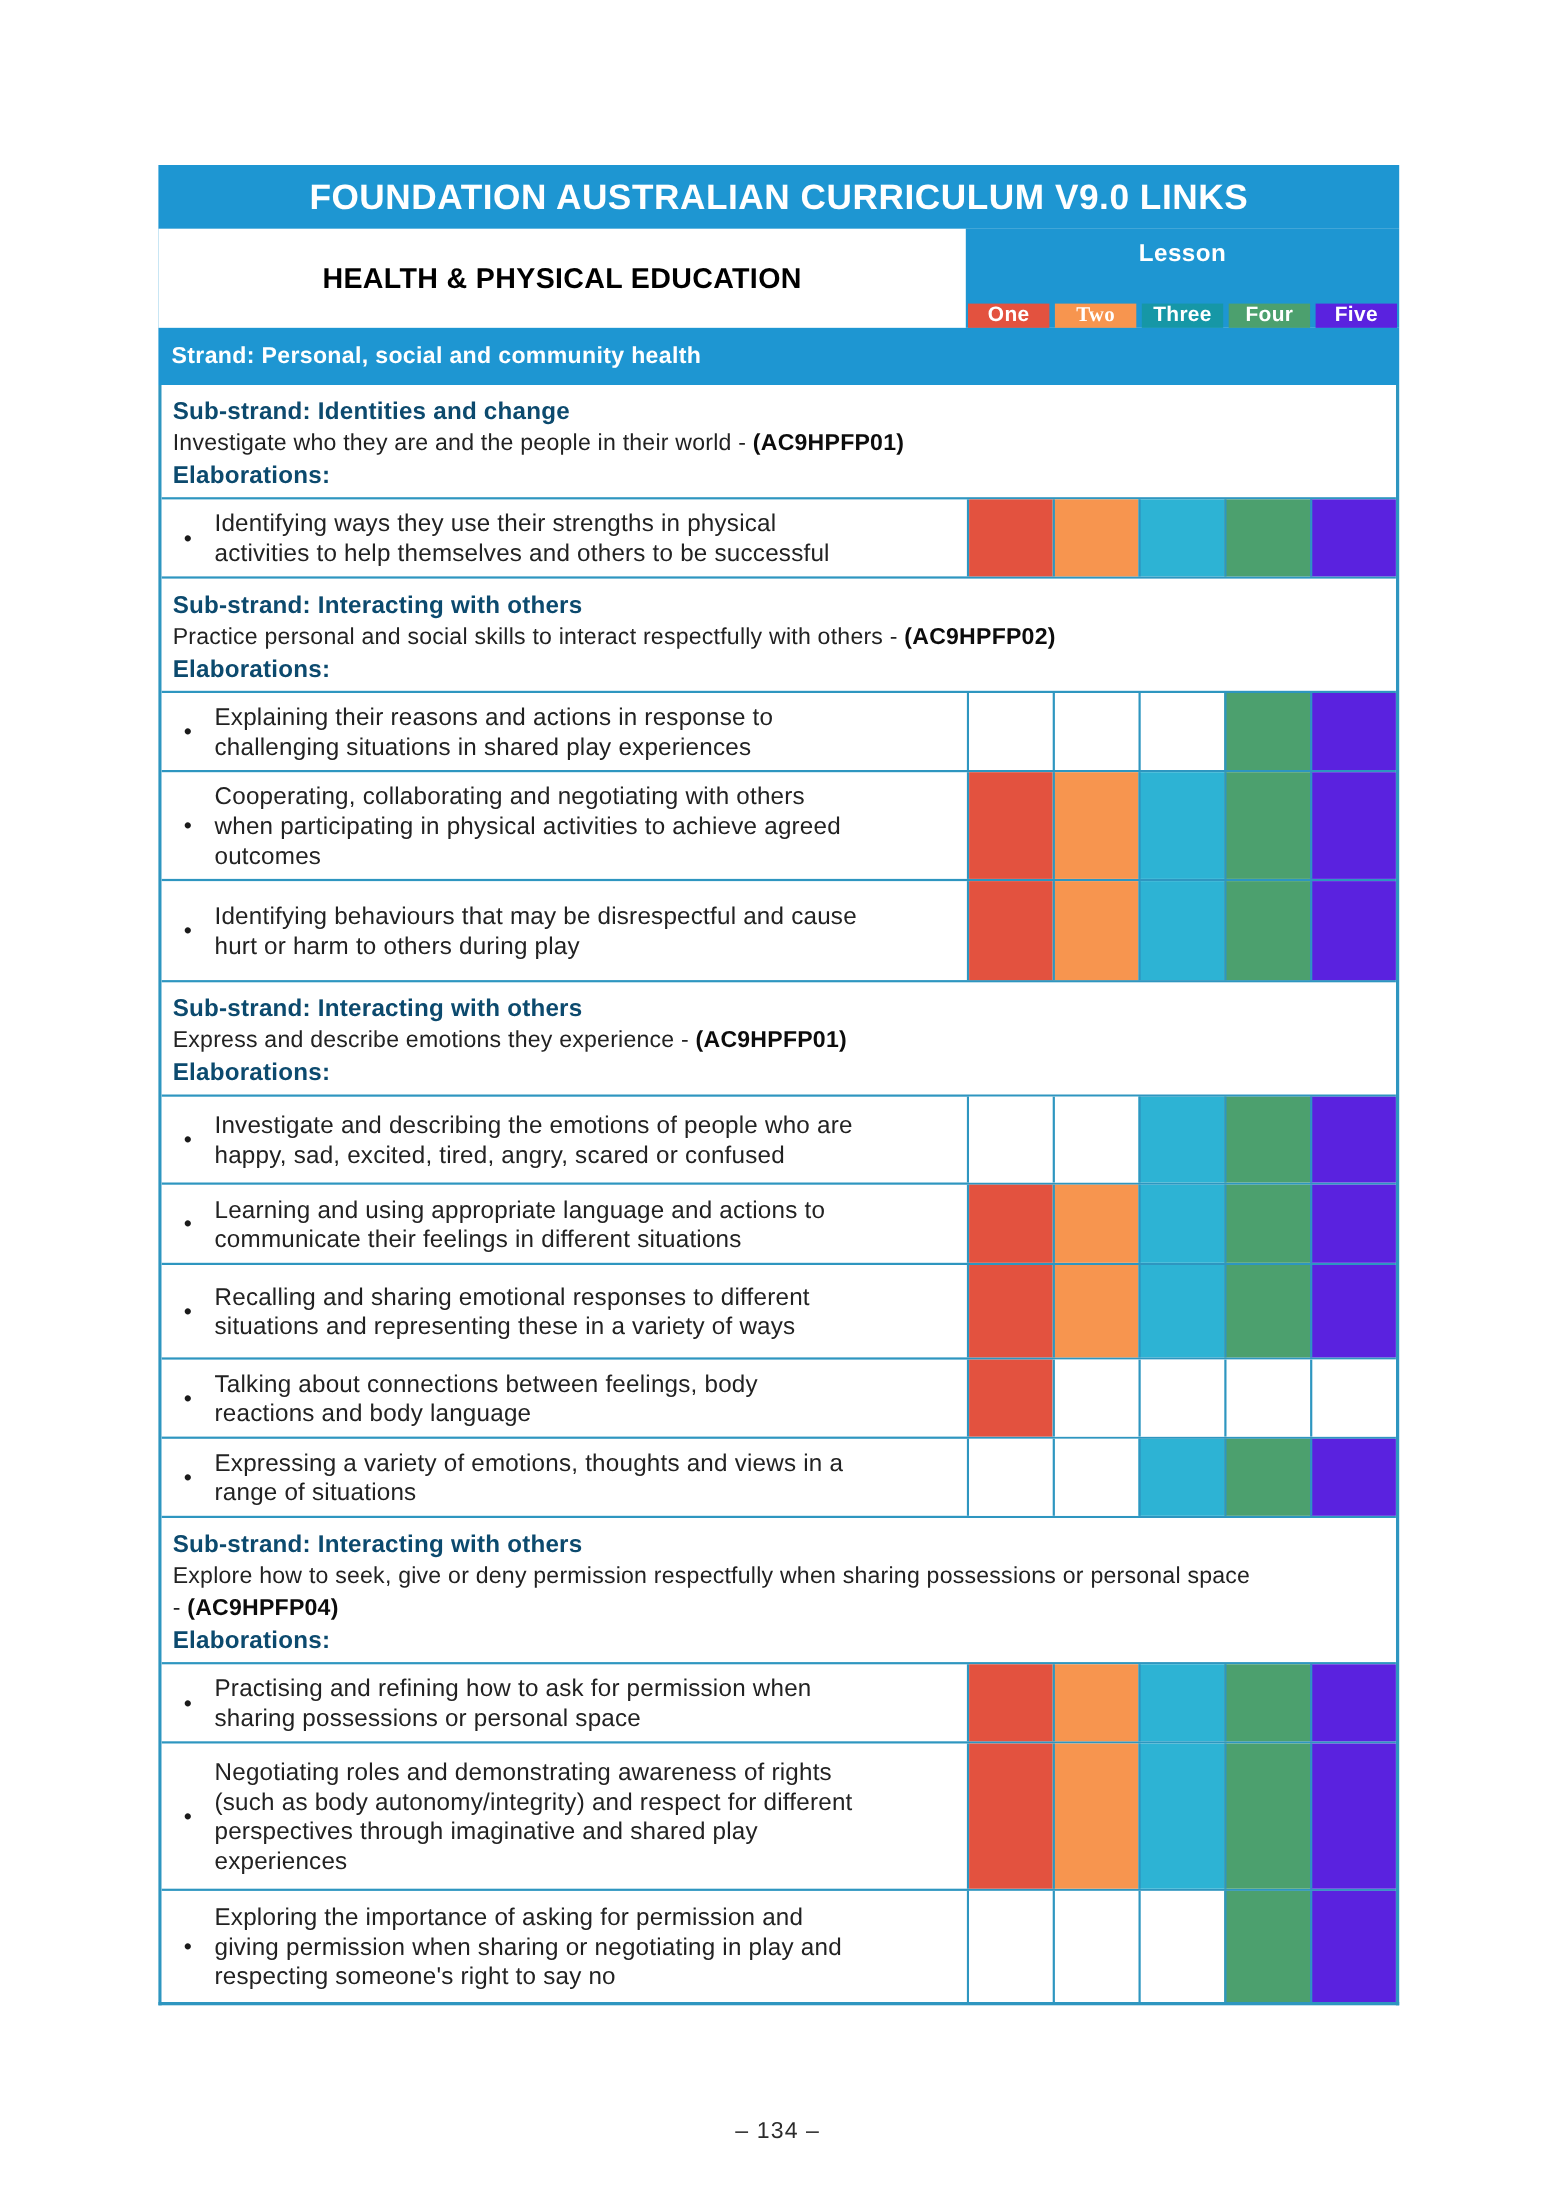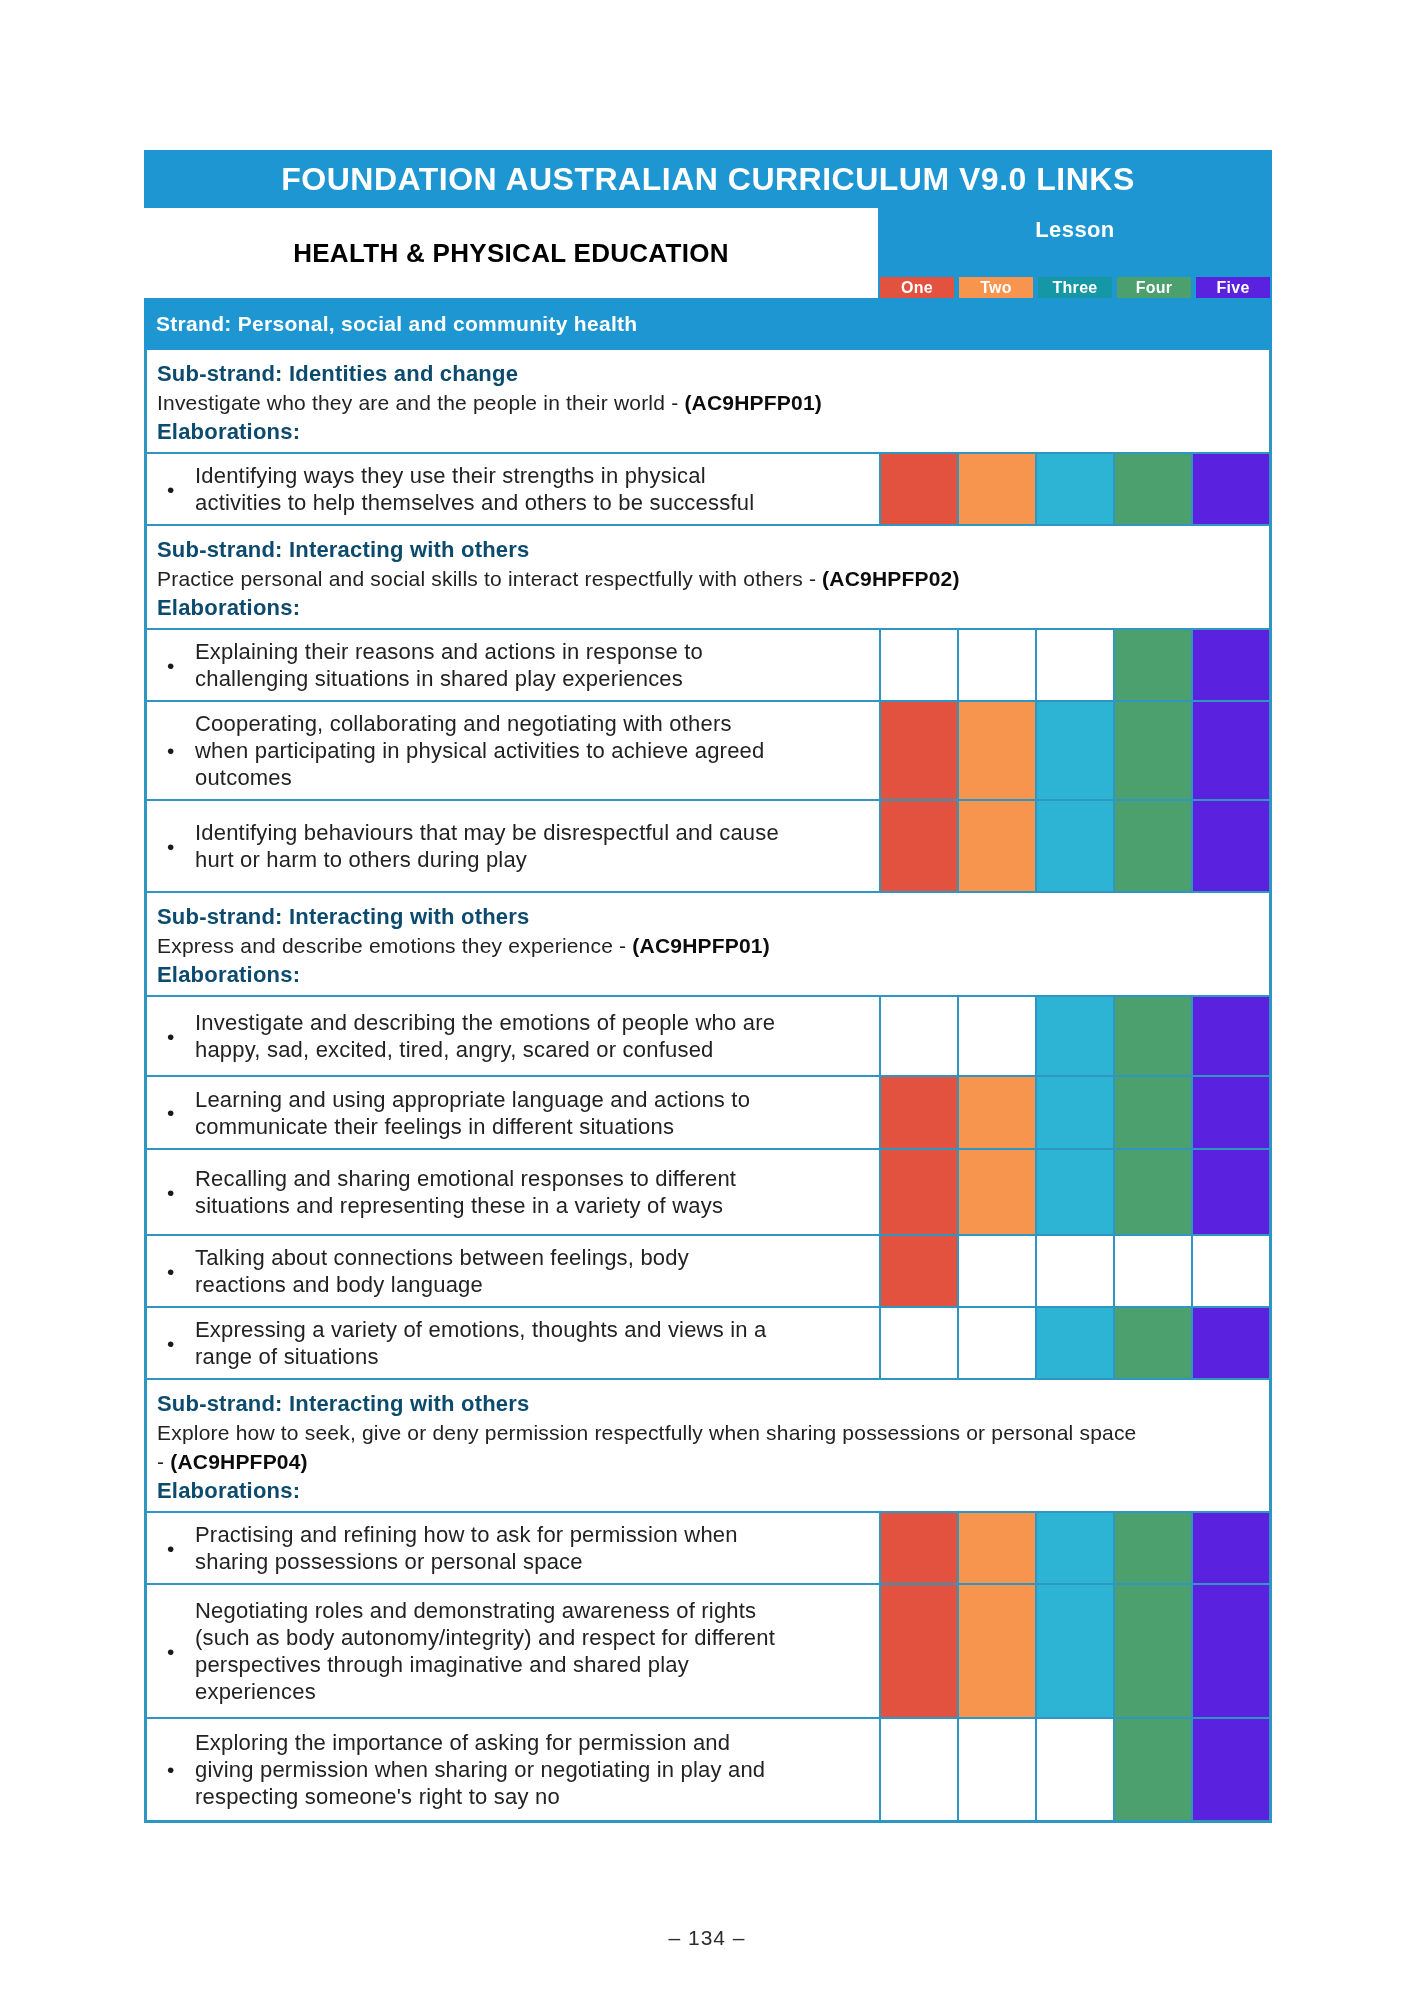--- a/index.html
+++ b/index.html
@@ -16,21 +16,21 @@
   .banner{
     height:58px;background:var(--blue);display:flex;align-items:center;justify-content:center;
   }
   .banner span{color:#fff;font-weight:bold;font-size:32px;letter-spacing:.5px;white-space:nowrap;}
   .header-row{display:flex;height:90px;background:var(--blue);}
   .subject-cell{width:734px;background:#fff;display:flex;align-items:center;justify-content:center;}
   .subject-cell span{font-weight:bold;font-size:26px;letter-spacing:.3px;color:#000;}
   .lesson-area{flex:1;display:flex;flex-direction:column;}
   .lesson-label{height:44px;display:flex;align-items:center;justify-content:center;color:#fff;font-weight:bold;font-size:22px;letter-spacing:.4px;}
   .lesson-cols{flex:1;display:flex;gap:5px;padding:0 2px;}
-  .lesson-cell{flex:1;display:flex;align-items:center;justify-content:center;color:#fff;font-weight:bold;font-size:16px;letter-spacing:.3px;margin-top:25px;}
+  .lesson-cell{flex:1;display:flex;align-items:center;justify-content:center;color:#fff;font-weight:bold;font-size:19px;letter-spacing:.3px;margin-top:25px;}
   .strand{height:52px;background:var(--blue);display:flex;align-items:center;padding-left:12px;box-sizing:border-box;}
   .strand span{color:#fff;font-weight:bold;font-size:21px;letter-spacing:.3px;}
   .body{border:3px solid var(--bd);border-top:none;}
   .substrand{
     background:#fff;box-sizing:border-box;padding:9px 12px 6px 10px;
   }
   .substrand + .substrand, .sec + .sec{border-top:2px solid var(--bd);}
   .sec{box-sizing:border-box;}
   .ss-title{font-weight:bold;font-size:22px;line-height:29px;color:#0c4a6e;letter-spacing:.2px;}
   .ss-desc{font-size:21px;line-height:29px;color:#222;max-width:985px;letter-spacing:.2px;}
@@ -58,21 +58,21 @@
     </div>
 
     <div class="header-row">
       <div class="subject-cell">
         <span>HEALTH &amp; PHYSICAL EDUCATION</span>
       </div>
       <div class="lesson-area">
         <div class="lesson-label">Lesson</div>
         <div class="lesson-cols" id="lesson-cols">
             <div class="lesson-cell" style="background: rgb(227, 82, 63);">One</div>
-            <div class="lesson-cell" style="background: rgb(247, 149, 79);">Two</div>
+            <div class="lesson-cell" style="background: rgb(247, 149, 79); font-family: Liberation Serif, serif;">Two</div>
             <div class="lesson-cell" style="background: rgb(22, 151, 166);">Three</div>
             <div class="lesson-cell" style="background: rgb(76, 160, 110);">Four</div>
             <div class="lesson-cell" style="background: rgb(90, 34, 223);">Five</div>
           </div>
       </div>
     </div>
 
     <div class="strand">
       <span>Strand: Personal, social and community health</span>
     </div>

